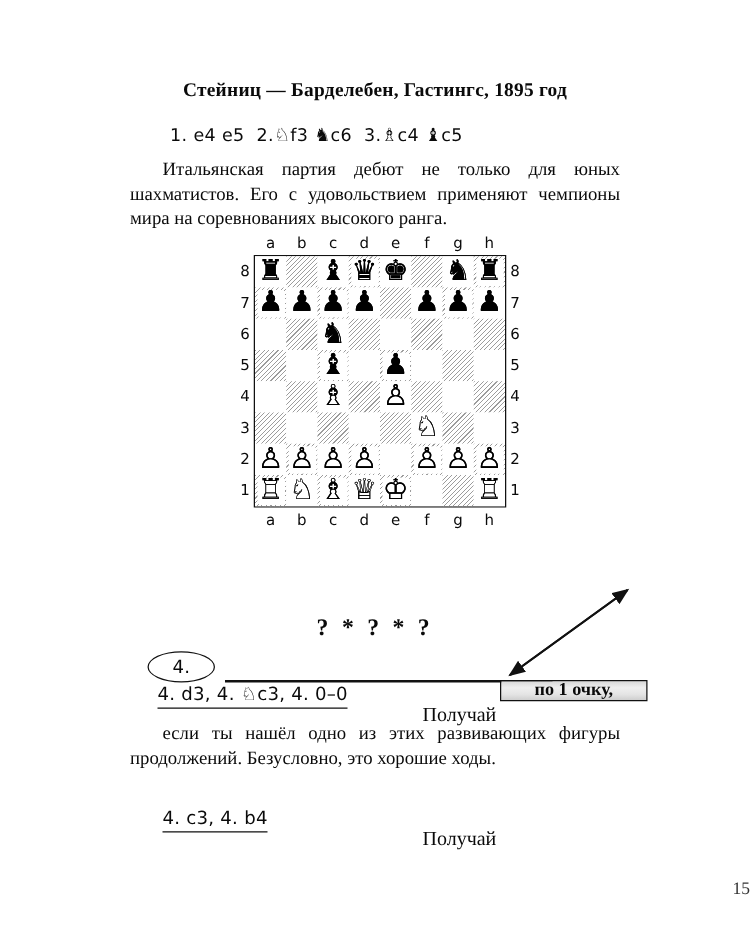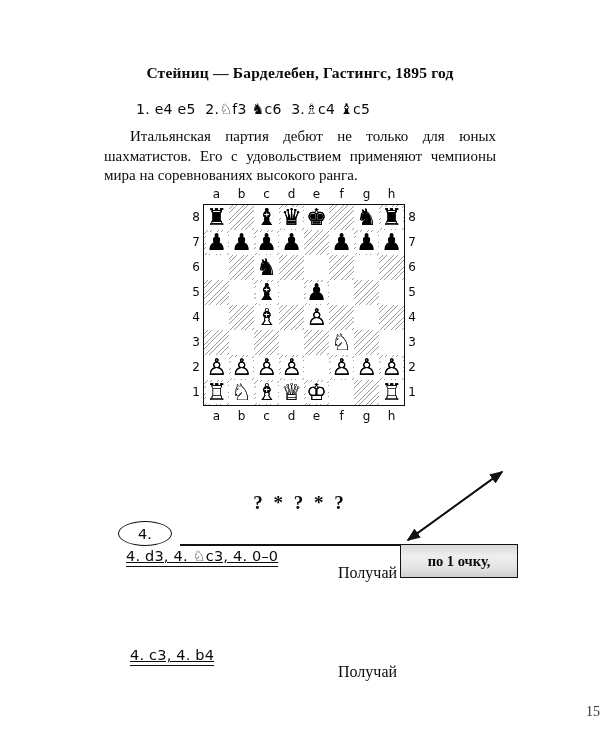--- a/index.html
+++ b/index.html
@@ -234,39 +234,38 @@
   .score-moves {
     position: absolute;
     left: 22px;
     top: 0;
     font-family: "DejaVu Sans", sans-serif;
     font-size: 14.5px;
     letter-spacing: 0.2px;
     white-space: nowrap;
     border-bottom: 1.6px solid #111;
     padding-bottom: 2px;
-    text-decoration: underline;
   }
   .score-row.r2 .score-moves { left: 26px; }
 
   .score-getlabel {
     position: absolute;
     top: 16px;
     font-size: 16px;
     white-space: nowrap;
   }
   .score-row.r1 .score-getlabel { left: 234px; }
   .score-row.r2 .score-getlabel { left: 234px; }
 
   .score-box {
     position: absolute;
     top: -4px;
     left: 296px;
     width: 118px;
-    height: 34px;
+    height: 17px;
     border: 1.6px solid #111;
     background: linear-gradient(180deg, #d8d8d8 0%, #efefef 35%, #e4e4e4 70%, #cfcfcf 100%);
     display: flex;
     align-items: center;
     justify-content: center;
     font-weight: bold;
     font-size: 14.5px;
     box-sizing: border-box;
   }
 
@@ -524,20 +523,21 @@
     <line x1="12" y1="78" x2="106" y2="10" stroke="#111" stroke-width="1.7" marker-end="url(#ah)"></line>
     <line x1="106" y1="10" x2="12" y2="78" stroke="#111" stroke-width="1.7" marker-end="url(#ah2)"></line>
   </svg>
 
   <div class="score-row r1">
     <div class="score-moves">4. d3,  4. ♘c3,  4. 0–0</div>
     <div class="score-getlabel">Получай</div>
     <div class="score-box">по 1 очку,</div>
   </div>
 
+  <div class="para p-rule1"><span class="ind"></span><span>если ты нашёл одно из этих развивающих фигуры продолжений. Безусловно, это хорошие ходы.</span></div>
 
   <div class="score-row r2">
     <div class="score-moves">4. c3,  4. b4</div>
     <div class="score-getlabel">Получай</div>
   </div>
 
 
   <div class="page-num">15</div>
 
 </div>

